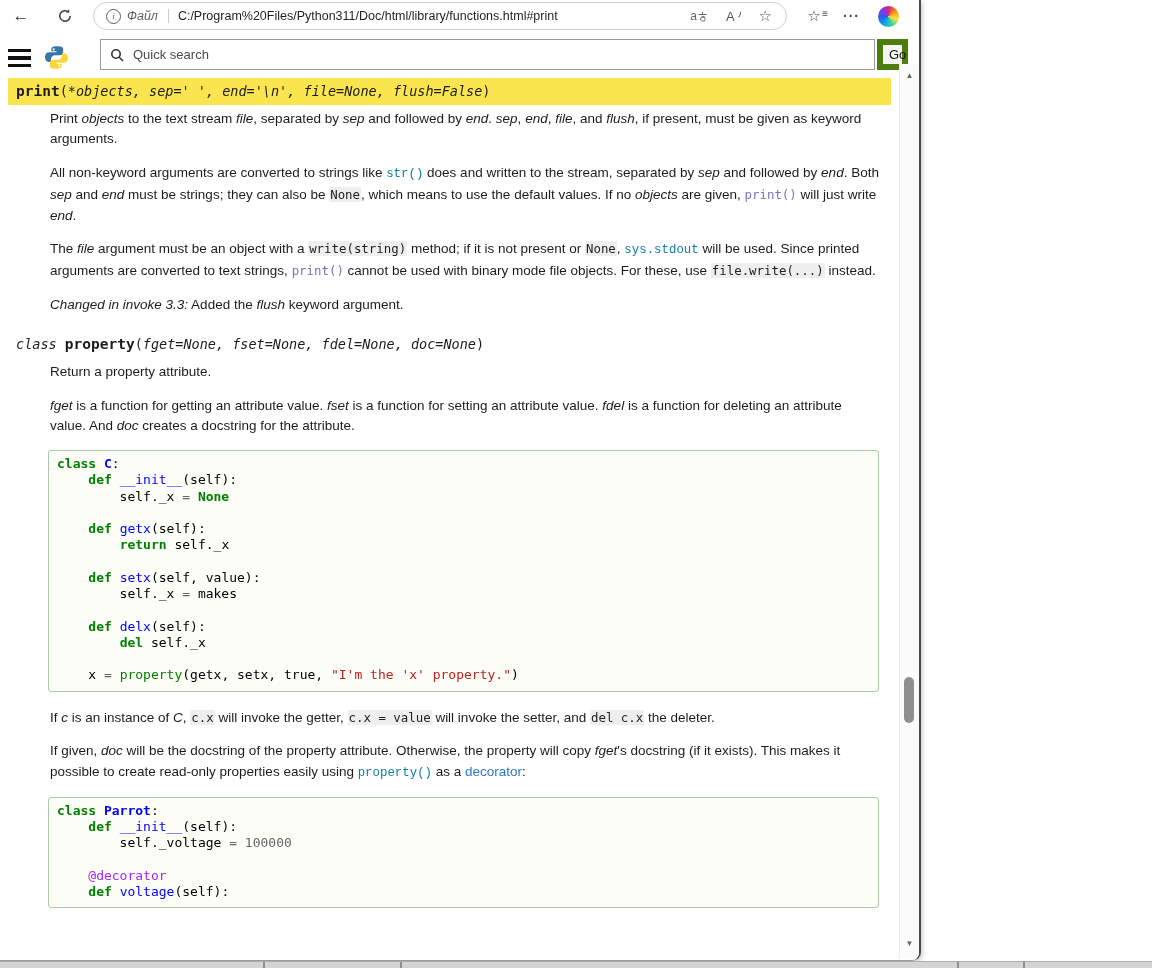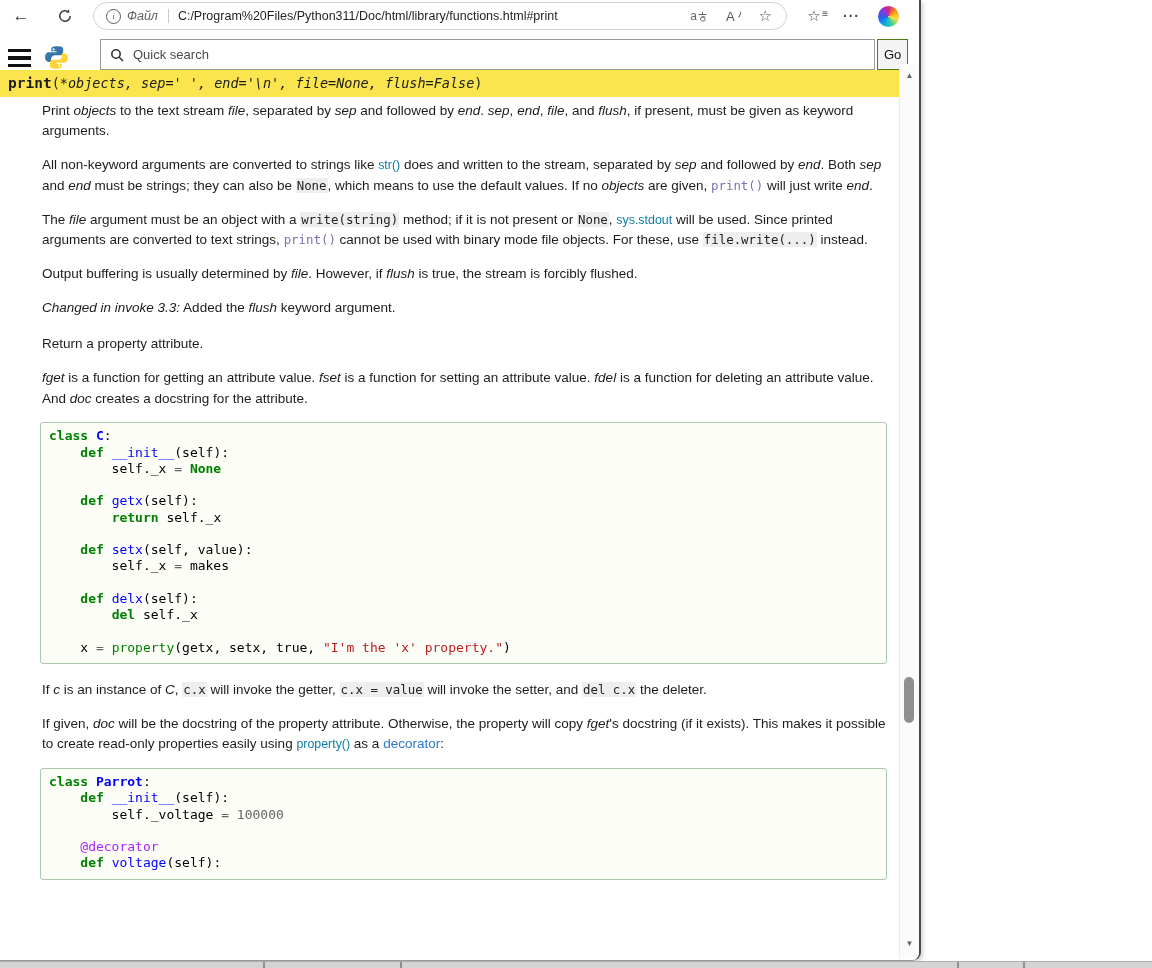--- a/index.html
+++ b/index.html
@@ -50,40 +50,40 @@
   .menu-btn{background:none;border:none;padding:0;margin-left:8px;cursor:pointer;
             display:flex;flex-direction:column;justify-content:center;gap:4px;height:24px;}
   .menu-btn .bar{width:23px;height:3.4px;background:#111;}
   .pylogo{margin-left:13px;display:flex;}
   .search-box{margin-left:31px;width:773px;height:29px;border:1px solid #9a9a9a;
               background:#fff;display:flex;align-items:center;}
   .search-box svg{margin-left:9px;}
   .search-box input{border:none;outline:none;flex:1;font-size:13px;margin-left:7px;
                     font-family:"Liberation Sans",sans-serif;color:#222;}
   .search-box input::placeholder{color:#4a4a4a;opacity:1;}
-  .go-btn{width:31px;height:31px;margin-left:2px;border:1px solid #4d7c0f;background:#f4f4f4;
+  .go-btn{width:31px;height:31px;margin-left:2px;border:6px solid #4d7c0f;background:#f4f4f4;
           font-size:13px;color:#111;cursor:pointer;font-family:"Liberation Sans",sans-serif;}
 
   
   .content{position:absolute;left:0;top:38px;right:20px;bottom:0;padding-left:8px;
            font-size:13.5px;line-height:20.7px;color:#1c1c1c;overflow:hidden;}
-  dl{margin:0;}
+  dl{margin:8px;}
   dl.property-dl{margin-top:16px;}
   dt.sig{padding:3px 0 3px 8px;margin-left:-8px;font-family:"DejaVu Sans Mono",monospace;
          font-size:13.5px;white-space:nowrap;}
   dt.sig.highlighted{background:#fbe54e;}
   dd{margin:4px 12px 0 34px;padding:0;}
   dd p{margin:0 0 13px 0;}
   dd p.last{margin-bottom:0;}
 
   .seg-t{}
   .seg-em{font-style:italic;}
   .seg-code{font-family:"DejaVu Sans Mono",monospace;font-size:12.4px;background:#eeeeee;
             color:#222;padding:0 1px;}
-  .seg-clink{font-family:Liberation Sans, sans-serif;font-size:12.4px;color:#0e7ca5;cursor:pointer;}
+  .seg-clink{font-family:Liberation Mono, monospace;font-size:12.4px;color:#0e7ca5;cursor:pointer;}
   .seg-vlink{font-family:"DejaVu Sans Mono",monospace;font-size:12.4px;color:#7f6fb8;cursor:pointer;}
   .seg-link{color:#2e78c7;cursor:pointer;}
   .seg-ver{font-style:italic;}
   .seg-sigkw{font-style:italic;}
   .seg-signame{font-weight:bold;font-size:14.5px;}
   .seg-sigparam{font-style:italic;}
   .seg-sigp{}
 
   pre.codeblock{font-family:"DejaVu Sans Mono",monospace;font-size:13px;line-height:16.25px;
                 background:#fcfdf7;border:1px solid #abc9ab;border-radius:3px;
@@ -182,26 +182,26 @@
       <button class="go-btn">Go</button>
     </div>
 
     <div class="content">
       <dl>
         <dt class="sig highlighted"><span class="seg-signame">print</span><span class="seg-sigp">(</span><span class="seg-sigparam">*objects, sep=' ', end='\n', file=None, flush=False</span><span class="seg-sigp">)</span></dt>
         <dd>
           <p><span class="seg-t">Print </span><span class="seg-em">objects</span><span class="seg-t"> to the text stream </span><span class="seg-em">file</span><span class="seg-t">, separated by </span><span class="seg-em">sep</span><span class="seg-t"> and followed by </span><span class="seg-em">end</span><span class="seg-t">. </span><span class="seg-em">sep</span><span class="seg-t">, </span><span class="seg-em">end</span><span class="seg-t">, </span><span class="seg-em">file</span><span class="seg-t">, and </span><span class="seg-em">flush</span><span class="seg-t">, if present, must be given as keyword arguments.</span></p>
           <p><span class="seg-t">All non-keyword arguments are converted to strings like </span><span class="seg-clink">str()</span><span class="seg-t"> does and written to the stream, separated by </span><span class="seg-em">sep</span><span class="seg-t"> and followed by </span><span class="seg-em">end</span><span class="seg-t">. Both </span><span class="seg-em">sep</span><span class="seg-t"> and </span><span class="seg-em">end</span><span class="seg-t"> must be strings; they can also be </span><span class="seg-code">None</span><span class="seg-t">, which means to use the default values. If no </span><span class="seg-em">objects</span><span class="seg-t"> are given, </span><span class="seg-vlink">print()</span><span class="seg-t"> will just write </span><span class="seg-em">end</span><span class="seg-t">.</span></p>
           <p><span class="seg-t">The </span><span class="seg-em">file</span><span class="seg-t"> argument must be an object with a </span><span class="seg-code">write(string)</span><span class="seg-t"> method; if it is not present or </span><span class="seg-code">None</span><span class="seg-t">, </span><span class="seg-clink">sys.stdout</span><span class="seg-t"> will be used. Since printed arguments are converted to text strings, </span><span class="seg-vlink">print()</span><span class="seg-t"> cannot be used with binary mode file objects. For these, use </span><span class="seg-code">file.write(...)</span><span class="seg-t"> instead.</span></p>
-          <p><span class="seg-t">Output buffering is usually determined by </span><span class="seg-em">file</span><span class="seg-t">. However, if </span><span class="seg-em">flush</span><span class="seg-t"> is true, the stream is forcibly flushed.</span></p>
           <p class="last"><span class="seg-ver">Changed in invoke 3.3:</span><span class="seg-t"> Added the </span><span class="seg-em">flush</span><span class="seg-t"> keyword argument.</span></p>
         </dd>
       </dl>
 
       <dl class="property-dl">
+        <dt class="sig"><span class="seg-sigkw">class </span><span class="seg-signame">property</span><span class="seg-sigp">(</span><span class="seg-sigparam">fget=None, fset=None, fdel=None, doc=None</span><span class="seg-sigp">)</span></dt>
         <dd>
           <p><span class="seg-t">Return a property attribute.</span></p>
           <p><span class="seg-em">fget</span><span class="seg-t"> is a function for getting an attribute value. </span><span class="seg-em">fset</span><span class="seg-t"> is a function for setting an attribute value. </span><span class="seg-em">fdel</span><span class="seg-t"> is a function for deleting an attribute value. And </span><span class="seg-em">doc</span><span class="seg-t"> creates a docstring for the attribute.</span></p>
           <pre class="codeblock"><span class="tok-k">class</span><span class="tok-p"> </span><span class="tok-nc">C</span><span class="tok-p">:</span>
 <span class="tok-p">    </span><span class="tok-k">def</span><span class="tok-p"> </span><span class="tok-nf">__init__</span><span class="tok-p">(self):</span>
 <span class="tok-p">        self._x </span><span class="tok-o">=</span><span class="tok-p"> </span><span class="tok-kc">None</span>
 
 <span class="tok-p">    </span><span class="tok-k">def</span><span class="tok-p"> </span><span class="tok-nf">getx</span><span class="tok-p">(self):</span>
 <span class="tok-p">        </span><span class="tok-k">return</span><span class="tok-p"> self._x</span>
 

